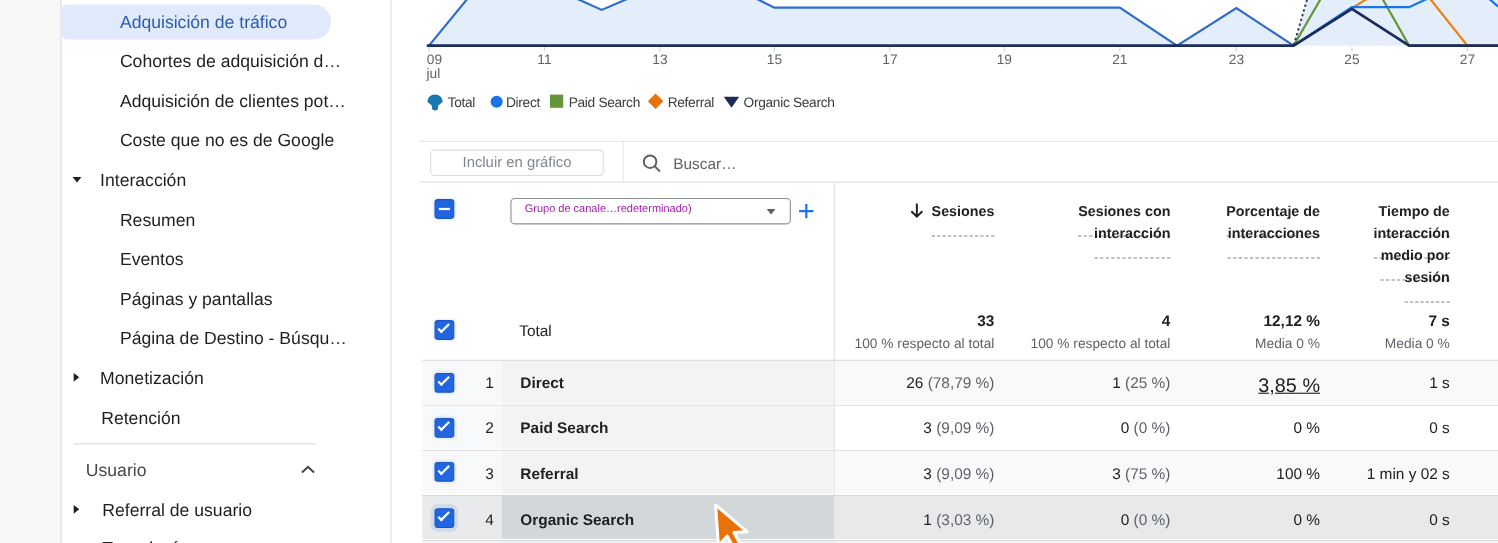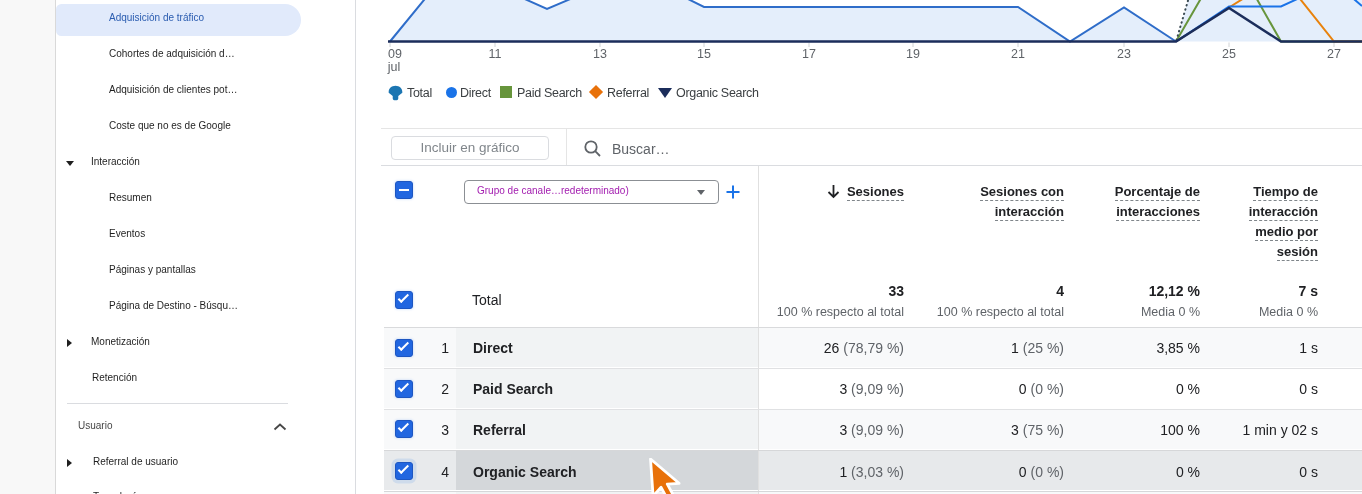--- a/index.html
+++ b/index.html
@@ -1,25 +1,25 @@
 <!DOCTYPE html>
 <html><head>
 <meta charset="utf-8">
 <style>
   * { margin:0; padding:0; box-sizing:border-box; }
   html,body { width:1362px; height:494px; overflow:hidden; }
   body { position:relative; font-family:"Liberation Sans", sans-serif; background:#fff; color:#202124; }
   .abs { position:absolute; }
-  .nav-item { position:absolute; font-size:10px; color:#1f1f1f; white-space:nowrap; }
+  .nav-item { position:absolute; font-size:16px; color:#1f1f1f; white-space:nowrap; }
   .rt { position:absolute; text-align:center; white-space:nowrap; }
   .cb { position:absolute; width:18px; height:18px; background:#2166e0; border:1.2px solid #1d56c1; border-radius:3px; box-shadow:0 0 2px 1px rgba(66,133,244,0.15); }
   .cb .chk { position:absolute; left:2.3px; top:3.4px; width:10.5px; height:5.2px; border-left:2.5px solid #fff; border-bottom:2.5px solid #fff; transform:rotate(-45deg); }
   .cb .ind { position:absolute; left:3px; top:6.8px; width:9.5px; height:2.6px; background:#fff; }
   .hdrcol { position:absolute; text-align:right; font-size:13px; font-weight:bold; color:#202124; line-height:20px; }
-  .hdrcol span { border-bottom:1px dashed #80868b; padding-bottom:1px; }
+  .hdrcol span { border-bottom:1px dashed #80868b; padding-bottom:15px; }
   .gray { color:#5f6368; }
   .leg { position:absolute; top:85.5px; font-size:12.5px; letter-spacing:-0.3px; color:#3c4043; white-space:nowrap; }
 </style>
 </head>
 <body>
 
 <div class="abs" style="left:0;top:0;width:55px;height:494px;background:#f8f8f8;"></div>
 <div class="abs" style="left:55px;top:0;width:1px;height:494px;background:#d9d9d9;"></div>
 <div class="abs" style="left:355px;top:0;width:1px;height:494px;background:#dadce0;"></div>
 
@@ -166,21 +166,21 @@
 <div class="abs" style="left:384px;top:449.5px;width:978px;height:1px;background:#d6d7d9;"></div>
 <div class="abs" style="left:384px;top:490.5px;width:978px;height:1px;background:#d6d7d9;"></div>
 
 <div class="cb" style="left:395px;top:339px;">
     <div class="chk"></div>
   </div>
 <div class="rt" style="right:913px;top:340px;font-size:14px;">1</div>
 <div class="abs" style="left:473px;top:340px;font-size:14px;font-weight:bold;">Direct</div>
 <div class="rt" style="right:458px;top:340px;font-size:14px;">26 <span class="gray">(78,79 %)</span></div>
 <div class="rt" style="right:298px;top:340px;font-size:14px;">1 <span class="gray">(25 %)</span></div>
-<div class="rt" style="right:162px;top:340px;font-size:14px;">3,85 %</div>
+<div class="rt" style="right:162px;top:340px;font-size:18px;text-decoration:underline;">3,85 %</div>
 <div class="rt" style="right:44px;top:340px;font-size:14px;">1 s</div>
 
 <div class="cb" style="left:395px;top:380px;">
     <div class="chk"></div>
   </div>
 <div class="rt" style="right:913px;top:381px;font-size:14px;">2</div>
 <div class="abs" style="left:473px;top:381px;font-size:14px;font-weight:bold;">Paid Search</div>
 <div class="rt" style="right:458px;top:381px;font-size:14px;">3 <span class="gray">(9,09 %)</span></div>
 <div class="rt" style="right:298px;top:381px;font-size:14px;">0 <span class="gray">(0 %)</span></div>
 <div class="rt" style="right:162px;top:381px;font-size:14px;">0 %</div>

